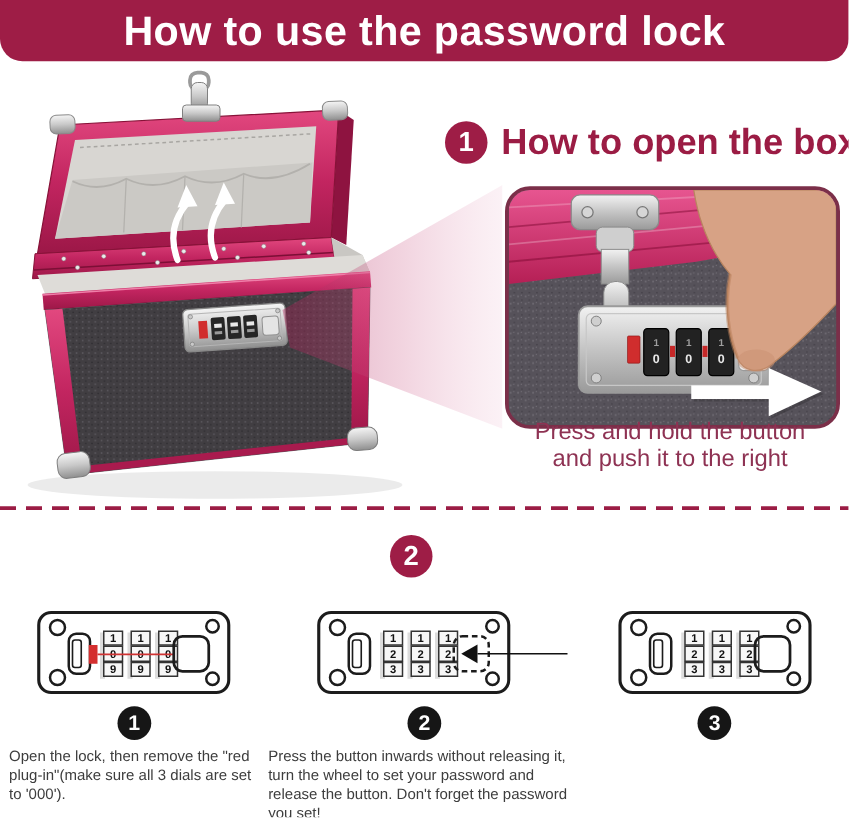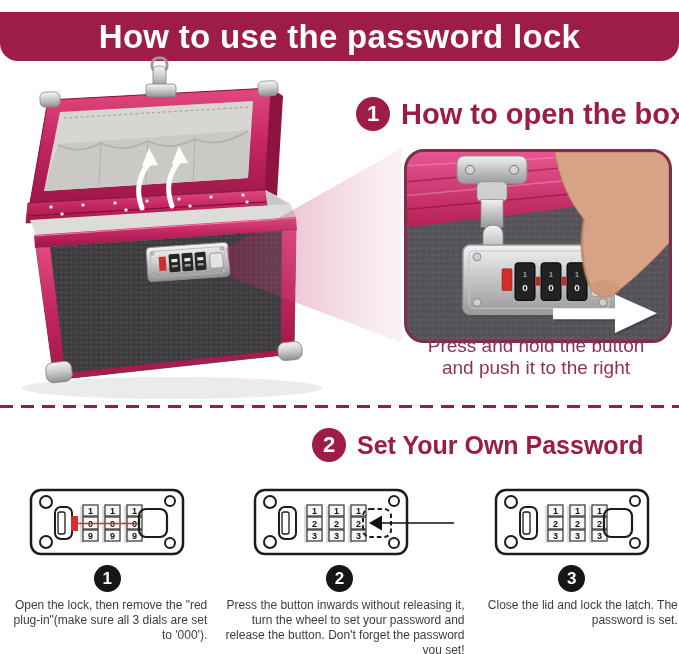--- a/index.html
+++ b/index.html
@@ -2,21 +2,21 @@
 <html><head>
 <meta charset="utf-8">
 <style>
   html,body{margin:0;padding:0;background:#fff;}
   .page{
     position:relative;width:679px;height:654px;background:#fff;overflow:hidden;
     font-family:"Liberation Sans",sans-serif;
   }
   
   .banner{
-    position:absolute;left:0;top:12px;width:679px;height:49px;
+    position:absolute;left:0;top:0;width:679px;height:49px;
     background:#9e1d46;border-radius:0 0 18px 18px;
     display:flex;align-items:center;justify-content:center;
   }
   .banner h1{
     margin:0;color:#ffffff;font-size:33px;font-weight:700;letter-spacing:.3px;
   }
   
   .step-heading{position:absolute;display:flex;align-items:center;gap:11px;}
   .step1-heading{left:356px;top:97px;}
   .step2-heading{left:312px;top:428px;}
@@ -49,21 +49,21 @@
     display:grid;grid-template-columns:1fr 1fr 1fr;justify-items:center;
   }
   .substep{display:flex;flex-direction:column;align-items:center;}
   .substep svg.lockdiag{margin-top:8px;}
   .substep .shift-right{margin-left:28px;}
   .num-badge{
     margin-top:7px;width:27px;height:27px;border-radius:50%;background:#161616;color:#fff;
     font-size:17px;font-weight:700;display:flex;align-items:center;justify-content:center;
   }
   .sub-caption{
-    margin:6px 0 0 0;text-align:right;color:#3d3d3d;font-size:12px;line-height:1.25;
+    margin:6px 0 0 0;text-align:left;color:#3d3d3d;font-size:12px;line-height:1.25;
   }
   .w1{width:200px;} .w2{width:250px;} .w3{width:212px;}
   .diag-text{font-family:"Liberation Sans",sans-serif;font-weight:700;}
 </style>
 </head>
 <body>
 
 <div class="page">
 
   <header class="banner">
@@ -273,21 +273,20 @@
 
   <p class="step1-caption">
     <span>Press and hold the button</span><br>
     <span>and push it to the right</span>
   </p>
 
   <div class="separator"></div>
 
   <div class="step-heading step2-heading">
     <span class="step-badge">2</span>
-    <span class="step-title">Set Your Own Password</span>
   </div>
 
   <div class="substeps">
 
     <div class="substep">
       <svg class="lockdiag" width="160" height="72" viewBox="0 0 160 72" aria-hidden="true">
         <rect x="4" y="4" width="152" height="64" rx="10" fill="#fff" stroke="#1c1c1c" stroke-width="2.5"></rect>
         <g fill="none" stroke="#1c1c1c" stroke-width="2">
           <circle cx="19" cy="16" r="6"></circle>
             <circle cx="143" cy="15" r="5"></circle>
@@ -411,17 +410,16 @@
             <text x="85.5" y="40.5">2</text>
             <text x="85.5" y="52.5">3</text>
             <text x="107.5" y="27.5">1</text>
             <text x="107.5" y="40.5">2</text>
             <text x="107.5" y="52.5">3</text>
           </g>
         </g>
         <rect x="112" y="23" width="28" height="28" rx="7" fill="none" stroke="#1c1c1c" stroke-width="2.2"></rect>
       </svg>
       <div class="num-badge">3</div>
-      <p class="sub-caption w3">Close the lid and lock the latch. The password is set.</p>
     </div>
 
   </div>
 </div>
 
 </body></html>

